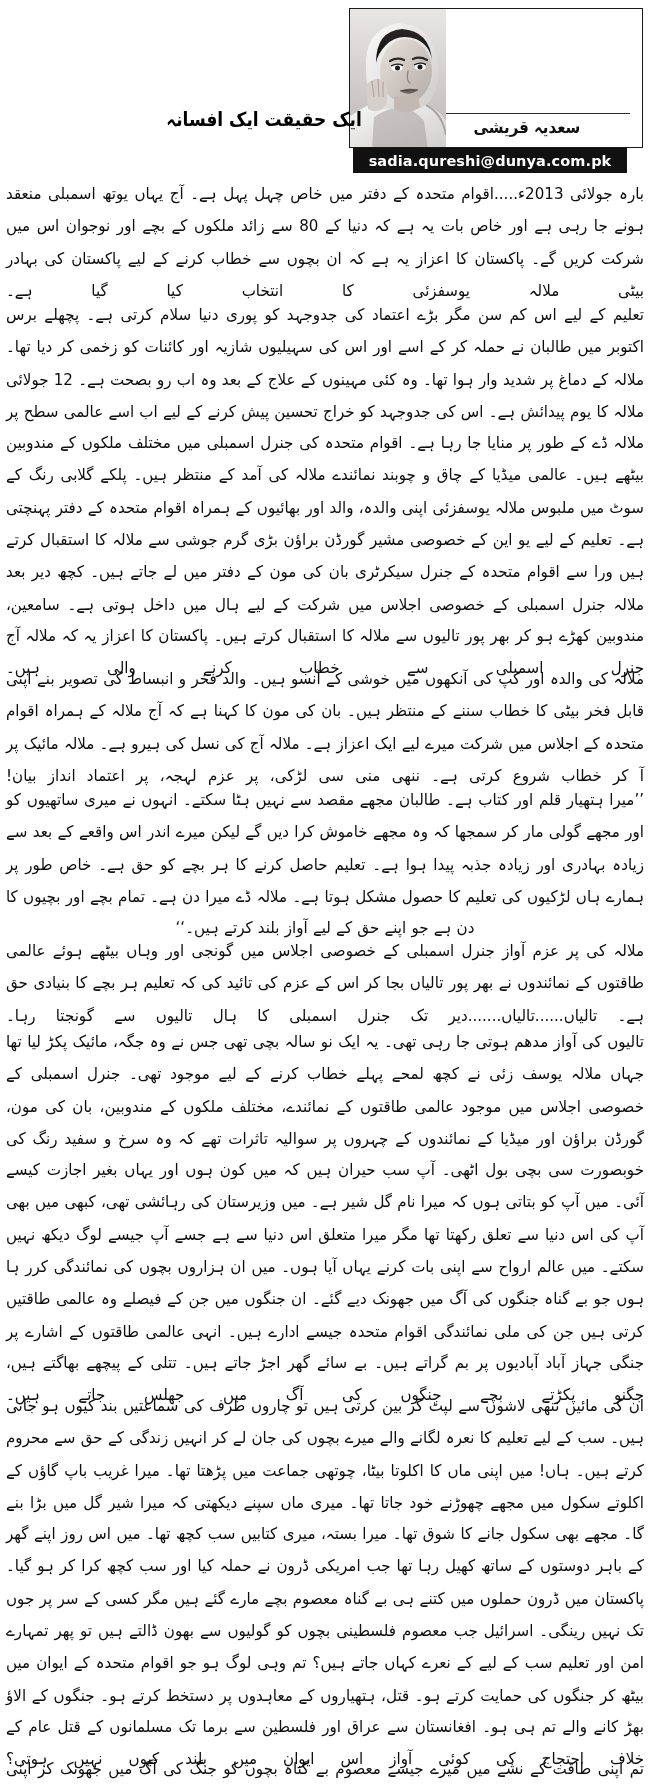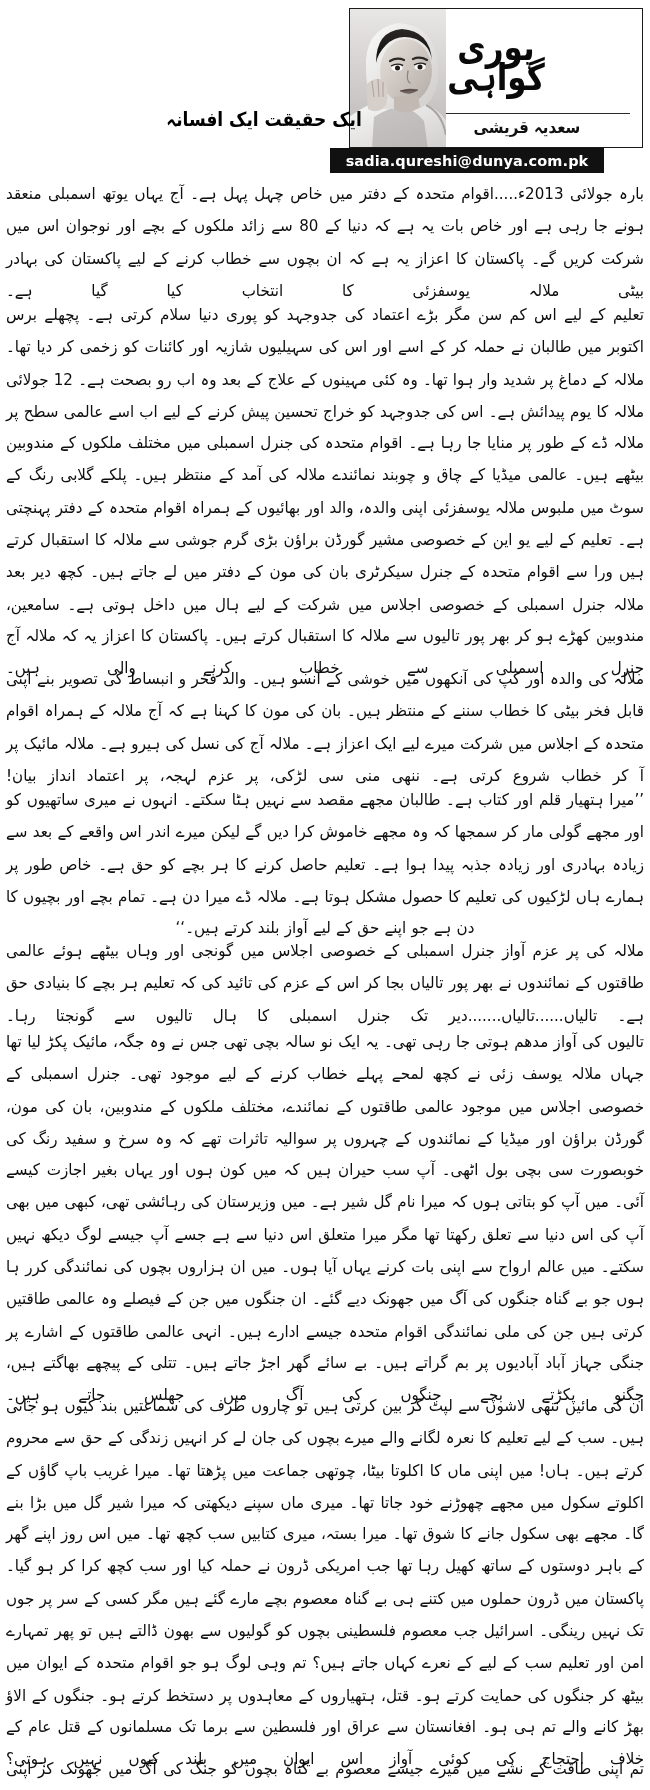--- a/index.html
+++ b/index.html
@@ -84,21 +84,21 @@
     width: 96px;
     height: 140px;
     overflow: hidden;
     background: #d6d4d2;
   }
   .portrait svg { display: block; }
 
   .email-bar {
     position: absolute;
     top: 148px;
-    left: 330px;
+    left: 353px;
     width: 274px;
     height: 25px;
     background: #111111;
     color: #ffffff;
     display: flex;
     align-items: center;
     justify-content: center;
     font-family: "DejaVu Sans", "Liberation Sans", sans-serif;
     font-size: 14.5px;
     font-weight: 700;
@@ -149,24 +149,20 @@
   .para.quote {
     text-align-last: center;
   }
 </style>
 </head>
 <body>
 
 <div class="masthead">
   <div class="masthead-inner">
 
-    <div class="logo-block">
-      <div class="logo-text">پوری</div>
-      <div class="logo-text">گواہی</div>
-    </div>
 
     <div class="logo-rule"></div>
 
     <div class="author-name">سعدیہ قریشی</div>
 
     <div class="portrait">
       <svg width="96" height="140" viewBox="0 0 96 140" xmlns="http://www.w3.org/2000/svg">
         <defs>
           <linearGradient id="bgGrad" x1="0" y1="0" x2="0" y2="1">
             <stop offset="0%" stop-color="#e9e7e6"></stop>

